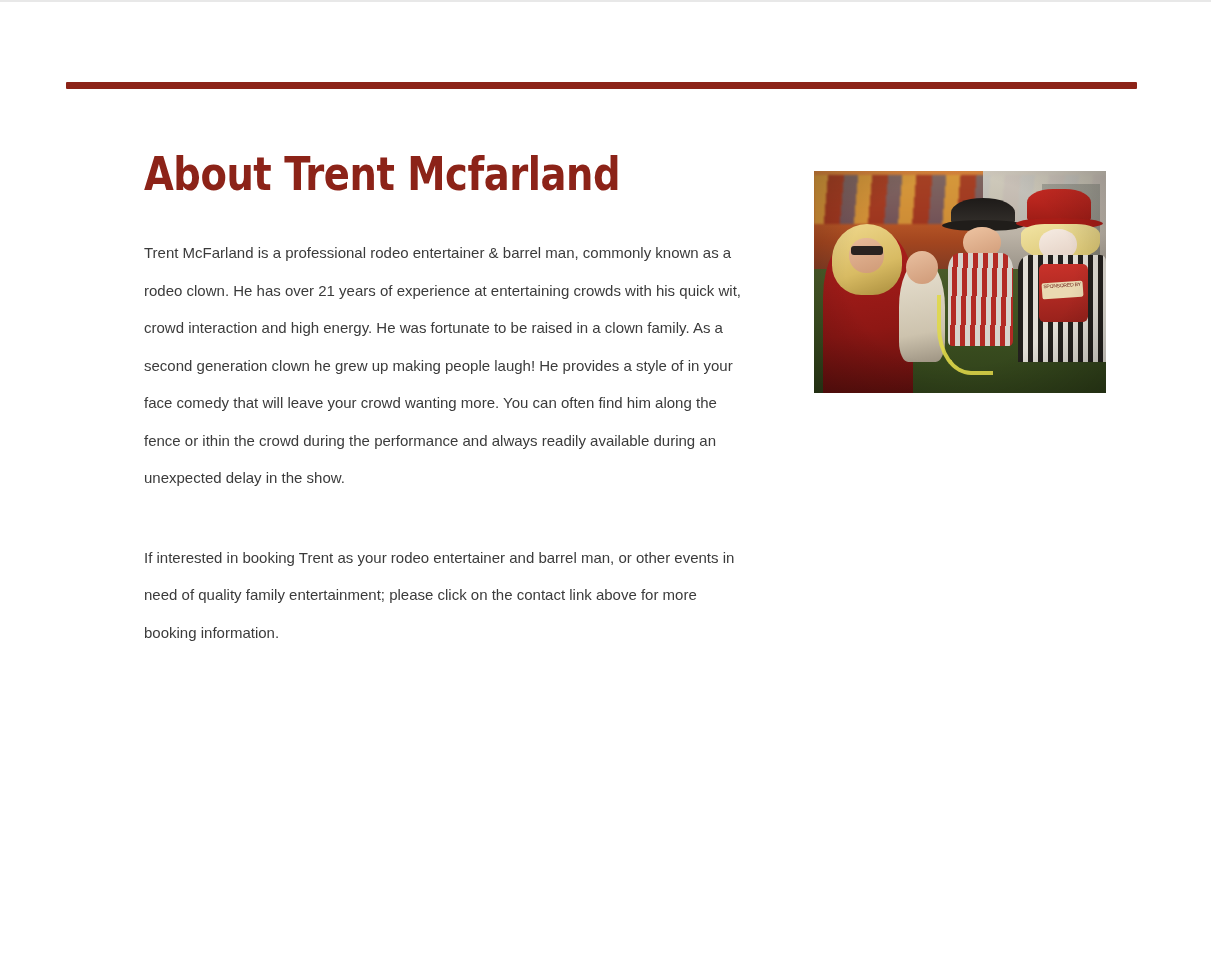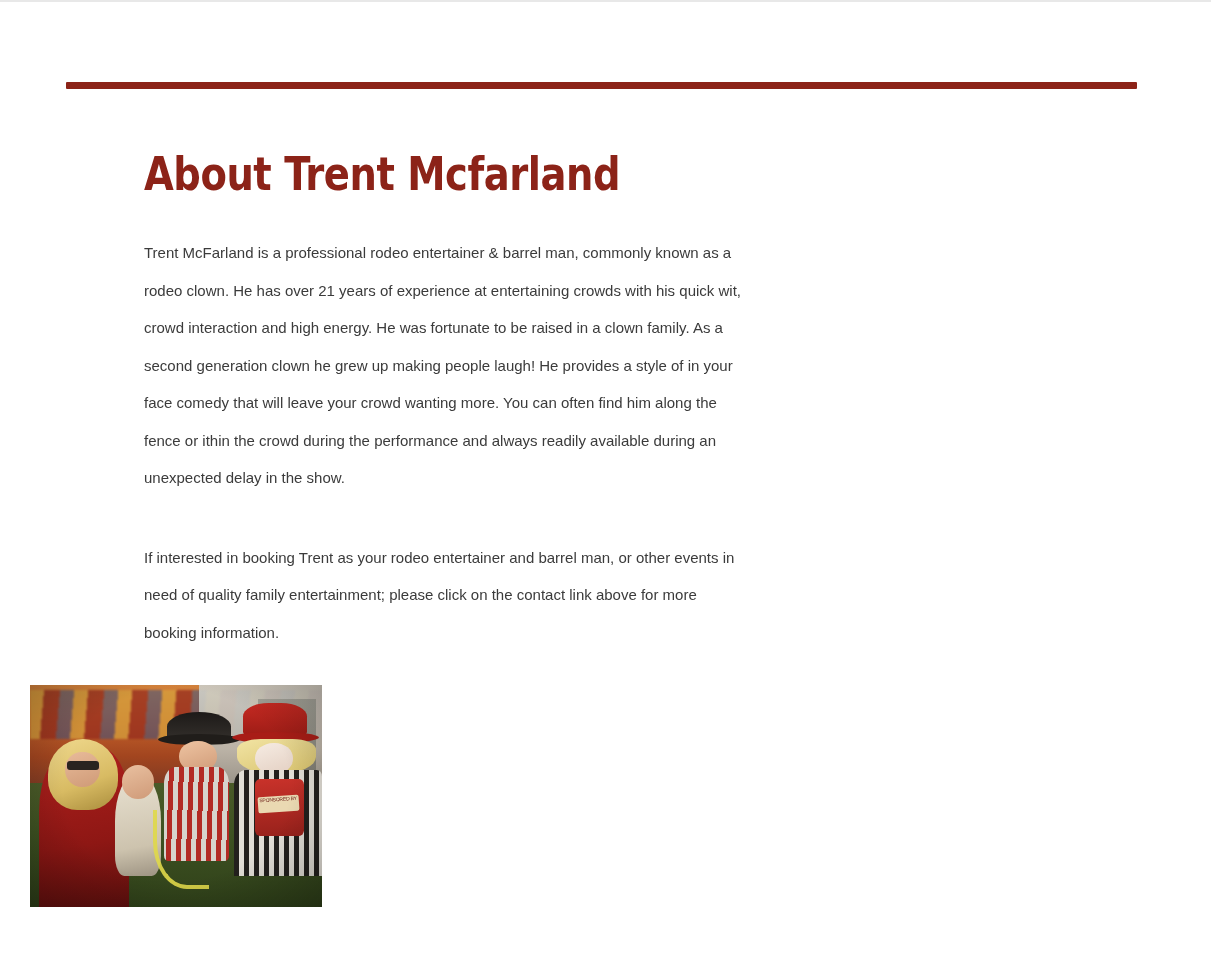--- a/index.html
+++ b/index.html
@@ -43,21 +43,21 @@
     background: #8c2318;
     border-radius: 1px;
   }
 
   .content {
     position: absolute;
     left: 0;
     top: 150px;
     width: 1211px;
     display: flex;
-    flex-direction: column;
+    flex-direction: row;
     align-items: flex-start;
   }
 
   .text-col {
     width: 640px;
     margin-left: 144px;
     box-sizing: border-box;
   }
 
   .page-title {

